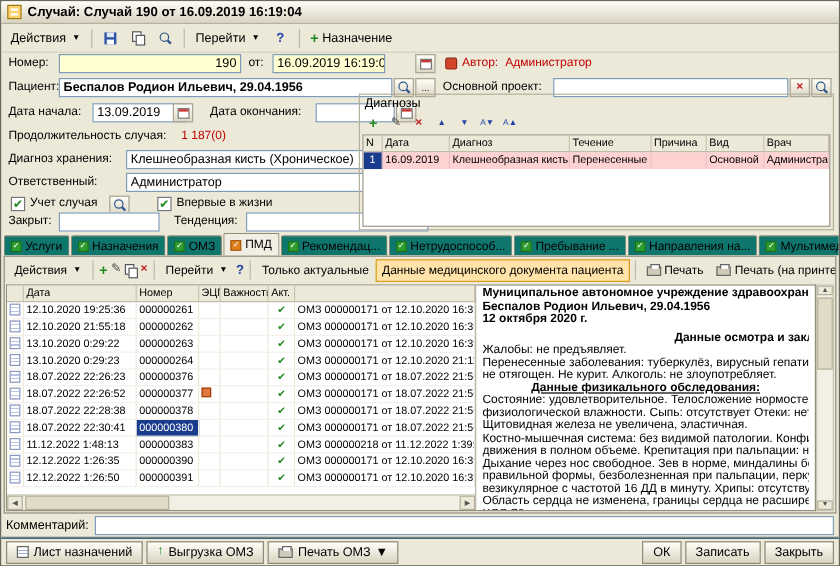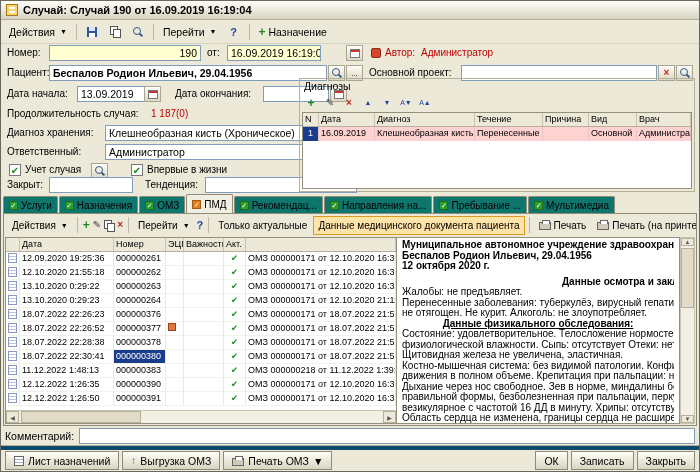--- a/index.html
+++ b/index.html
@@ -116,21 +116,21 @@
   .pline.u { text-decoration:underline;text-align:center; }
   .pline.sp { height:5px; }
   .vscroll { flex:0 0 13px; background:#f2f0e5; border:1px solid #c9c4b2; display:flex; flex-direction:column; }
   .vthumb { height:60px; background:#e0dcc8; border:1px solid #b5b09c; margin-top:2px; }
   .vfill { flex:1; }
 
   
   .comment { flex:0 0 20px; display:flex; align-items:center; gap:5px; padding:1px 4px; }
   .comment .clbl { font-size:10.5px; white-space:nowrap; }
   .cmt-in { flex:1; height:16px; border:1px solid #7f9db9; background:#fff; font-family:inherit; font-size:10.5px; padding:0 3px; }
-  .bbar { flex:0 0 23px; display:flex; align-items:center; gap:3px; padding:1px 4px; border-top:4px solid #0c4a6e;
+  .bbar { flex:0 0 23px; display:flex; align-items:center; gap:3px; padding:1px 4px; border-top:1px solid #0c4a6e;
     box-shadow:0 -1px 0 #b5b09c; }
   .pbtn { display:inline-flex; align-items:center; gap:4px; height:19px; padding:0 8px; border:1px solid #8e8a79;
     background:linear-gradient(#fffef8,#d9d4c0); font-family:inherit; font-size:10.5px; white-space:nowrap; }
   .spacer { flex:1; }
 </style>
 </head>
 <body>
 
 <div class="win">
 
@@ -303,25 +303,29 @@
       <div class="tab active">
         <span class="tab-ic">✓</span>
         <span>ПМД</span>
       </div>
       <div class="tab">
         <span class="tab-ic">✓</span>
         <span>Рекомендац...</span>
       </div>
       <div class="tab">
         <span class="tab-ic">✓</span>
+        <span>Нетрудоспособ...</span>
+      </div>
+      <div class="tab">
+        <span class="tab-ic">✓</span>
+        <span>Пребывание ...</span>
+      </div>
+      <div class="tab">
+        <span class="tab-ic">✓</span>
         <span>Направления на...</span>
-      </div>
-      <div class="tab">
-        <span class="tab-ic">✓</span>
-        <span>Пребывание ...</span>
       </div>
       <div class="tab">
         <span class="tab-ic">✓</span>
         <span>Мультимедиа</span>
       </div>
     </div>
 
   <div class="panel">
     <div class="tbar">
       <button class="tbtn">
@@ -375,21 +379,21 @@
           <div>Дата</div>
           <div>Номер</div>
           <div>ЭЦП</div>
           <div>Важность</div>
           <div>Акт.</div>
           <div></div>
         </div>
         <div class="rows">
             <div class="trow">
               <div><span class="doc-ic"></span></div>
-              <div>12.09.2020 19:25:36</div>
+              <div>12.10.2020 19:25:36</div>
               <div>000000261</div>
               <div></div>
               <div></div>
               <div class="ck">✔</div>
               <div>ОМЗ 000000171 от 12.10.2020 16:39:32</div>
             </div>
             <div class="trow">
               <div><span class="doc-ic"></span></div>
               <div>12.10.2020 21:55:18</div>
               <div>000000262</div>

